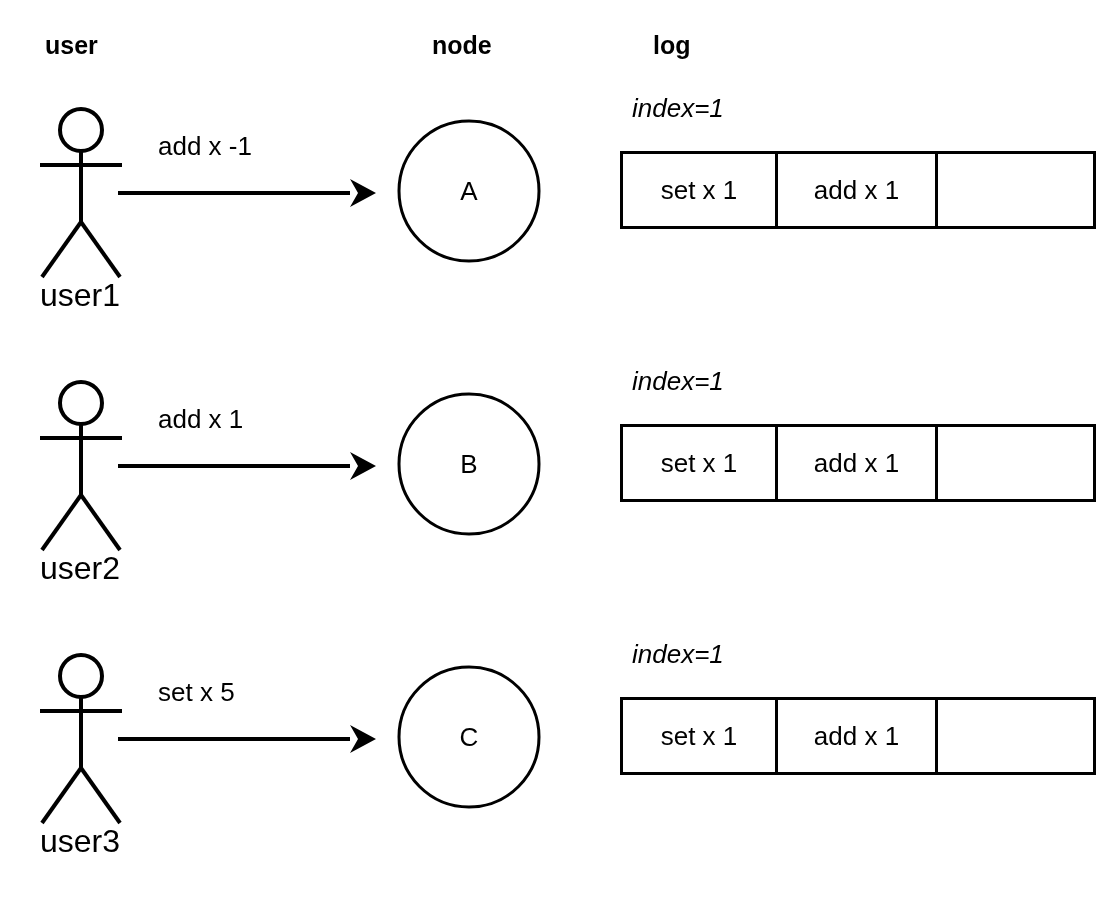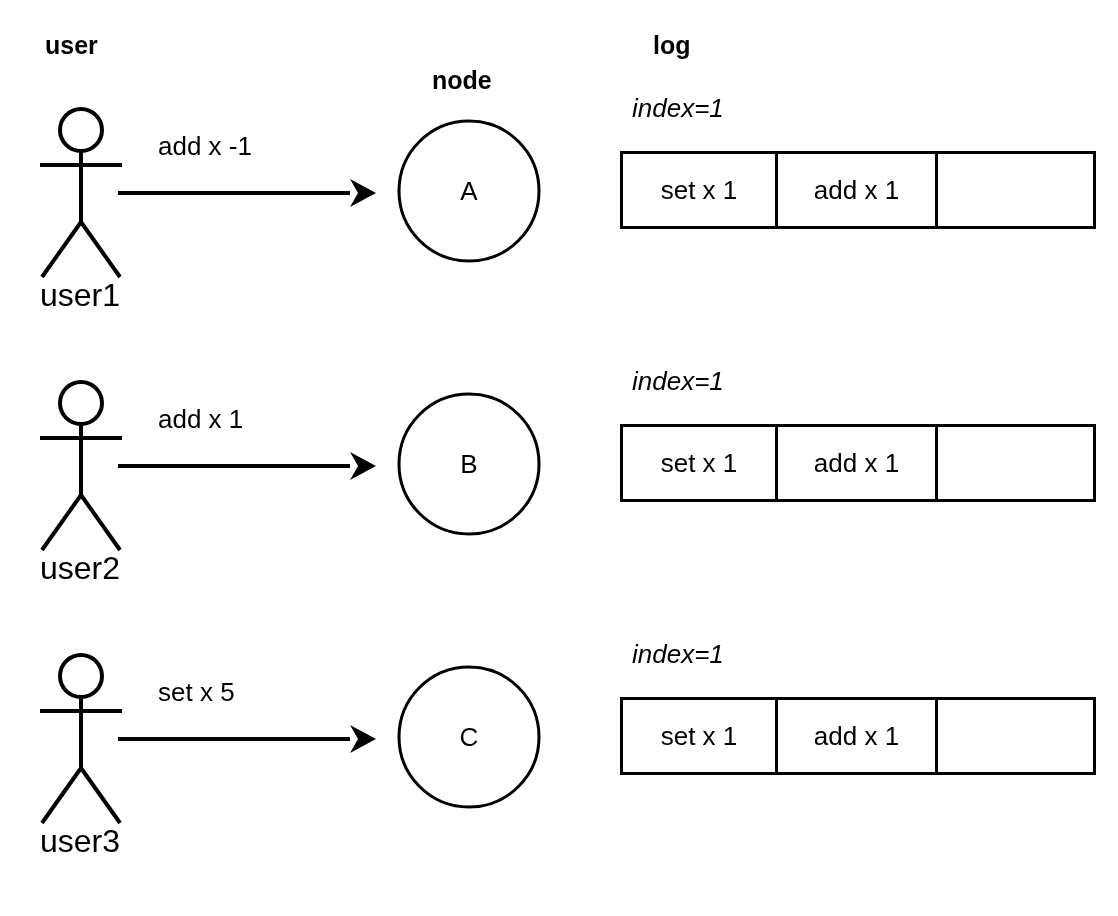--- a/index.html
+++ b/index.html
@@ -21,21 +21,21 @@
   }
   .col-header {
     position: absolute;
     font-size: 25px;
     font-weight: bold;
     line-height: 1;
     white-space: nowrap;
     color: #000;
   }
   .hdr-user { left: 45px;  top: 33px; }
-  .hdr-node { left: 432px; top: 33px; margin-top: 35px; }
+  .hdr-node { left: 432px; top: 33px; }
   .hdr-log  { left: 653px; top: 33px; }
 
   .row { position: absolute; left: 0; width: 1118px; height: 260px; }
   .row-1 { top: 95px; }
   .row-2 { top: 368px; }
   .row-3 { top: 641px; }
 
   
   .figure { position: absolute; left: 40px; top: 0px; width: 130px; height: 190px; }
   .figure svg { display: block; overflow: visible; }

